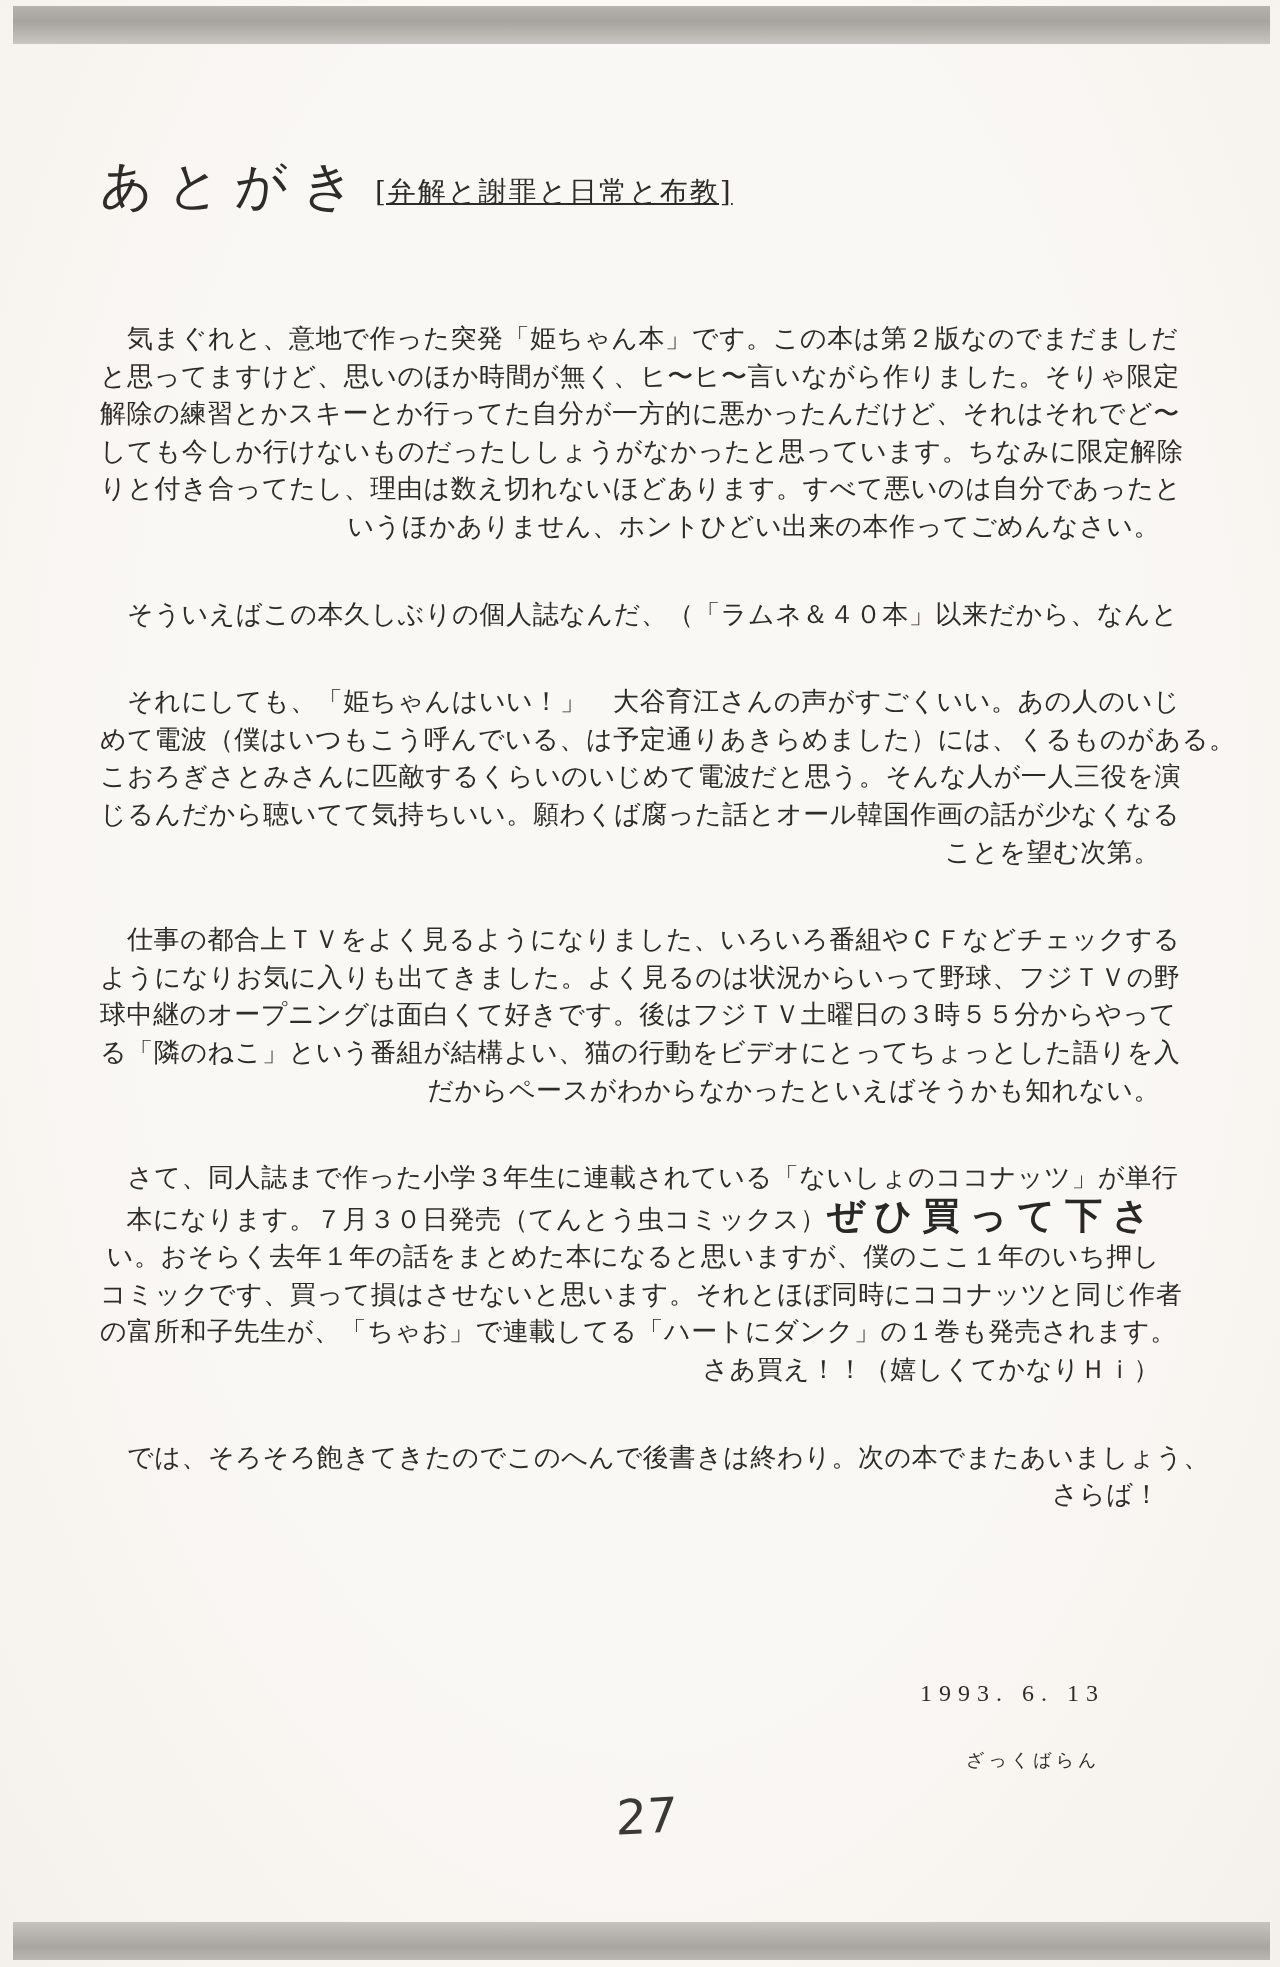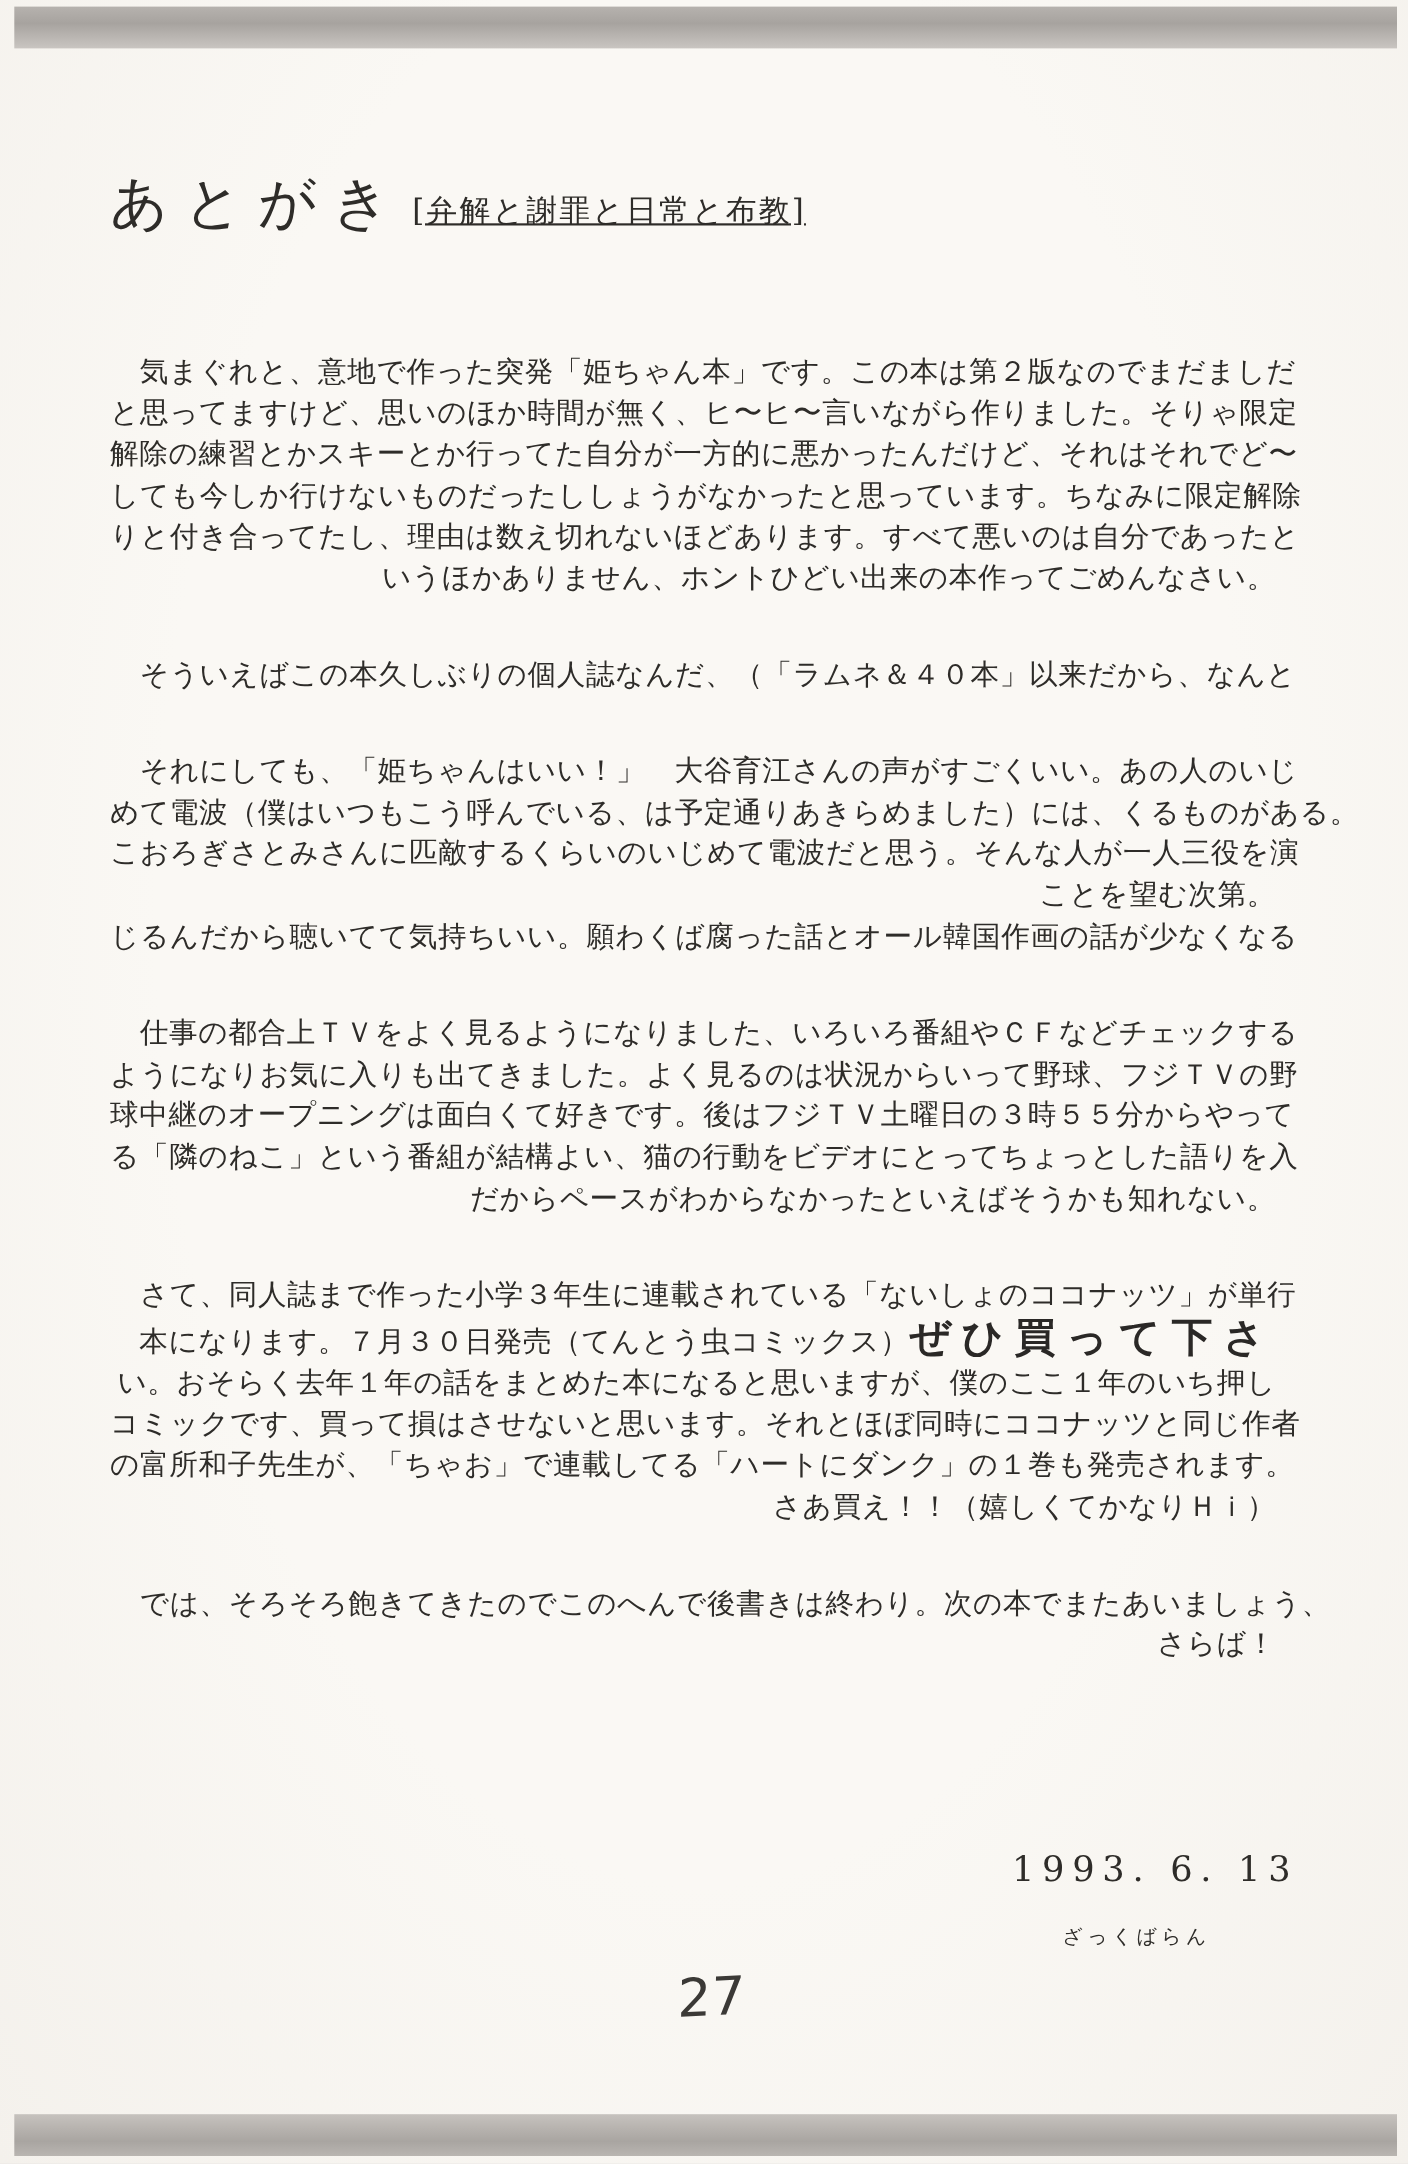--- a/index.html
+++ b/index.html
@@ -35,21 +35,21 @@
   .para { margin: 0 0 50px 0; }
   .line { white-space: nowrap; text-align: right; }
   .line.indent { text-indent: 27px; }
   .big {
     font-size: 37px; letter-spacing: 10px;
     font-family: "DejaVu Sans", "Liberation Sans", sans-serif;
     font-weight: 600; color: #2a2826;
   }
   .date-line {
     position: absolute; left: 920px; top: 1680px;
-    font-size: 32px; letter-spacing: 7px; white-space: nowrap;
+    font-size: 24px; letter-spacing: 7px; white-space: nowrap; font-family: Liberation Serif, serif;
   }
   .signature {
     position: absolute; left: 966px; top: 1748px;
     font-size: 18px; letter-spacing: 4px; white-space: nowrap;
   }
   .page-number {
     position: absolute; left: 616px; top: 1788px;
     font-size: 48px; color: #3b3936;
     font-family: "DejaVu Sans", "Liberation Sans", sans-serif;
     transform: rotate(-3deg) skewX(-4deg);
@@ -79,22 +79,22 @@
     </div>
 
     <div class="para">
       <div class="line indent">そういえばこの本久しぶりの個人誌なんだ、（「ラムネ＆４０本」以来だから、なんと</div>
     </div>
 
     <div class="para">
       <div class="line indent">それにしても、「姫ちゃんはいい！」　大谷育江さんの声がすごくいい。あの人のいじ</div>
       <div class="line">めて電波（僕はいつもこう呼んでいる、は予定通りあきらめました）には、くるものがある。</div>
       <div class="line">こおろぎさとみさんに匹敵するくらいのいじめて電波だと思う。そんな人が一人三役を演</div>
+      <div class="line">じるんだから聴いてて気持ちいい。願わくば腐った話とオール韓国作画の話が少なくなる</div>
       <div class="line">ことを望む次第。</div>
-      <div class="line">じるんだから聴いてて気持ちいい。願わくば腐った話とオール韓国作画の話が少なくなる</div>
     </div>
 
     <div class="para">
       <div class="line indent">仕事の都合上ＴＶをよく見るようになりました、いろいろ番組やＣＦなどチェックする</div>
       <div class="line">ようになりお気に入りも出てきました。よく見るのは状況からいって野球、フジＴＶの野</div>
       <div class="line">球中継のオープニングは面白くて好きです。後はフジＴＶ土曜日の３時５５分からやって</div>
       <div class="line">る「隣のねこ」という番組が結構よい、猫の行動をビデオにとってちょっとした語りを入</div>
       <div class="line">だからペースがわからなかったといえばそうかも知れない。</div>
     </div>
 

